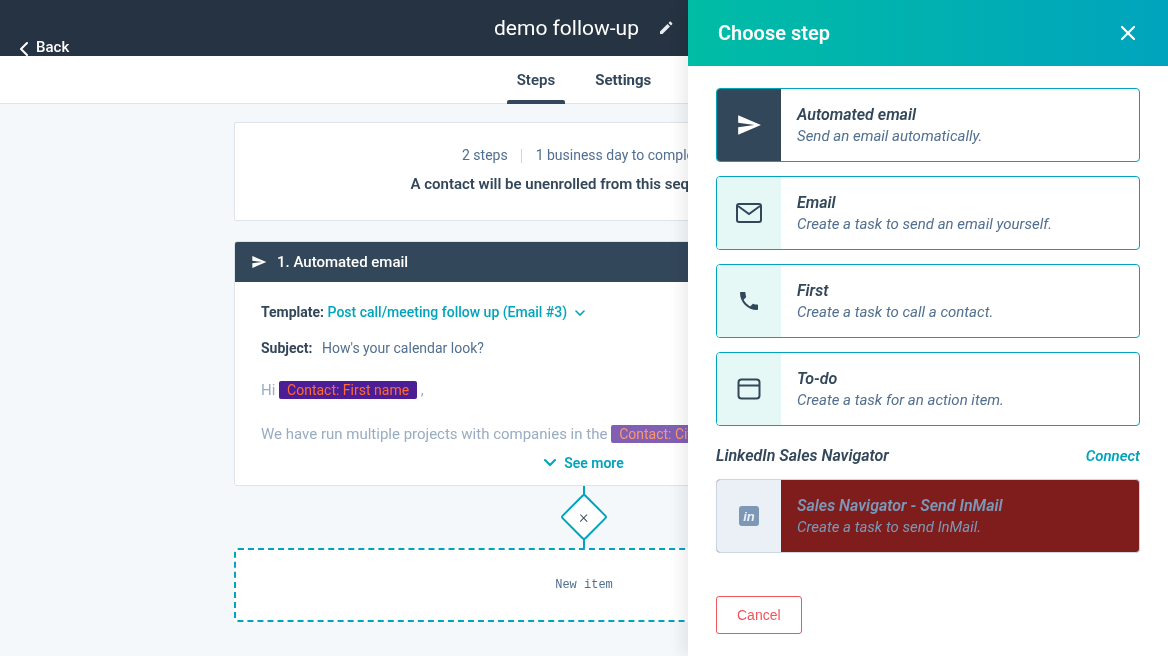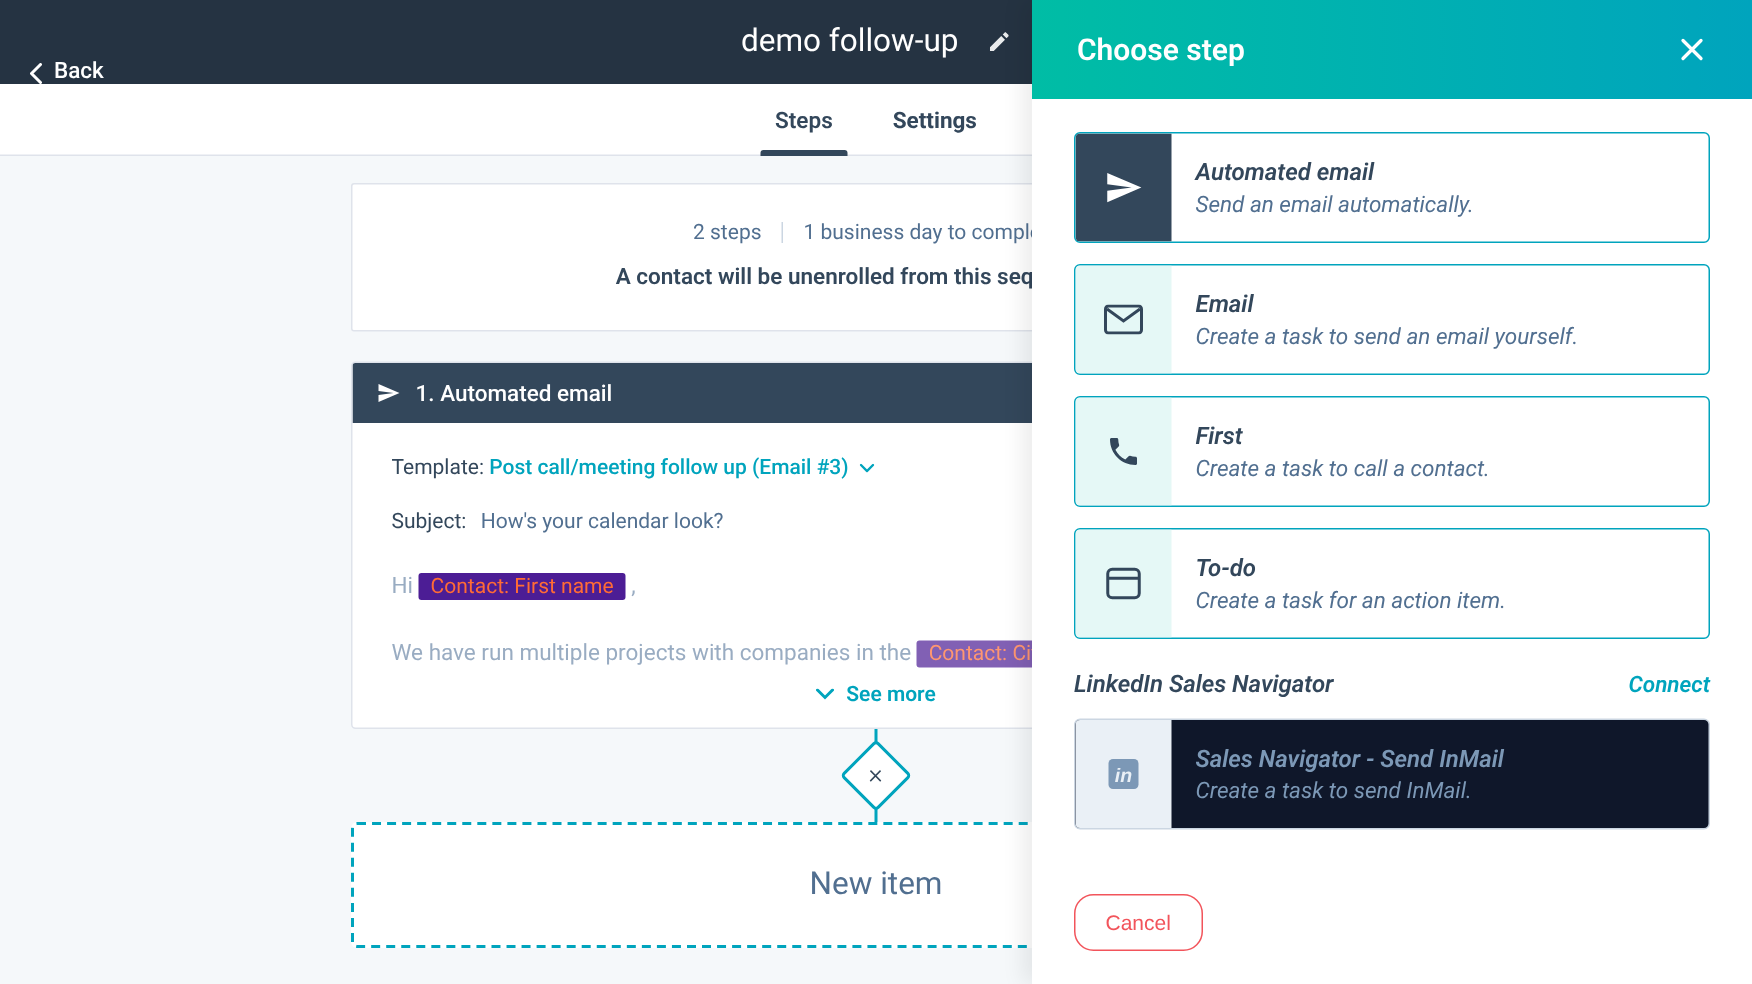--- a/index.html
+++ b/index.html
@@ -89,21 +89,21 @@
     margin-top:20px;background:var(--white);border:1px solid var(--border-light);
     border-radius:3px;overflow:hidden;
   }
   .step-header{
     background:var(--navy);color:#fff;height:40px;
     display:flex;align-items:center;gap:10px;padding:0 16px;font-size:15px;font-weight:500;
   }
   .step-header svg{display:block;}
   .step-body{padding:22px 26px 14px 26px;}
   .row{margin-bottom:20px;}
-  .label{font-weight:400;font-size:14px;color:var(--text);}
+  .label{font-weight:700;font-size:14px;color:var(--text);}
   .template-link{color:var(--teal);font-weight:500;cursor:pointer;}
   .template-link svg{display:inline-block;vertical-align:middle;margin-left:4px;}
   .subject-val{color:var(--subject-muted);margin-left:6px;}
   .body-text{color:var(--muted2);font-size:15px;line-height:1.9;}
   .token{
     background:#4c1d95;color:#ff6b35;border-radius:2px;padding:1px 8px;font-size:14px;
   }
   .token-light{opacity:0.7;}
 
   .see-more{
@@ -121,21 +121,21 @@
   .diamond{
     width:34px;height:34px;border:2px solid var(--teal);background:#fff;
     transform:rotate(45deg);display:flex;align-items:center;justify-content:center;
     cursor:pointer;border-radius:3px;
   }
   .diamond span{transform:rotate(-45deg);color:var(--text);font-size:18px;font-weight:300;line-height:1;}
 
   .new-item-card{
     margin-top:0;background:var(--white);border:2px dashed var(--teal);
     border-radius:4px;text-align:center;color:var(--subject-muted);
-    font-size:21px;padding:28px 0;
+    font-size:12px;padding:28px 0;font-family:Liberation Mono, monospace;
   }
 
   
   .panel{
     position:absolute;top:0;right:0;bottom:0;width:480px;
     background:var(--white);box-shadow:-6px 0 14px rgba(0,0,0,0.08);
     display:flex;flex-direction:column;
   }
   .panel-hdr{
     height:66px;
@@ -156,36 +156,36 @@
   }
   .opt .ico{
     width:64px;background:var(--mint);display:flex;align-items:center;justify-content:center;
     color:var(--navy);
   }
   .opt.opt-primary .ico{background:var(--navy);color:#fff;}
   .opt .txt{padding:14px 16px;display:flex;flex-direction:column;justify-content:center;}
   .opt .t1{font-weight:600;font-size:16px;color:var(--text);margin-bottom:3px;}
   .opt .t2{font-size:15px;color:var(--subject-muted);}
 
-  .opt.disabled{border-color:var(--border);background:#0f172a;cursor:default;}
+  .opt.disabled{border-color:var(--border);background:#7f1d1d;cursor:default;}
   .opt.disabled .ico{background:#eaf0f6;color:var(--muted);}
   .opt.disabled .t1,.opt.disabled .t2{color:var(--muted);}
 
   .section-row{
     display:flex;align-items:flex-end;justify-content:space-between;margin:20px 0 14px 0;
   }
   .section-title{font-weight:600;font-size:16px;color:var(--text);}
   .connect-link{color:var(--teal);font-weight:600;font-size:15px;cursor:pointer;}
 
   .panel-footer{
     padding:16px 28px 22px 28px;
   }
   .btn-cancel{
     border:1px solid var(--orange);color:var(--orange);background:#fff;
-    border-radius:13px;padding:10px 20px;font-size:14px;cursor:pointer;font-weight:500;
+    border-radius:3px;padding:10px 20px;font-size:14px;cursor:pointer;font-weight:500;
   }
 
   
   .icon-svg{display:block;}
 </style>
 </head>
 <body>
 
 <div class="header">
   <div class="back">

